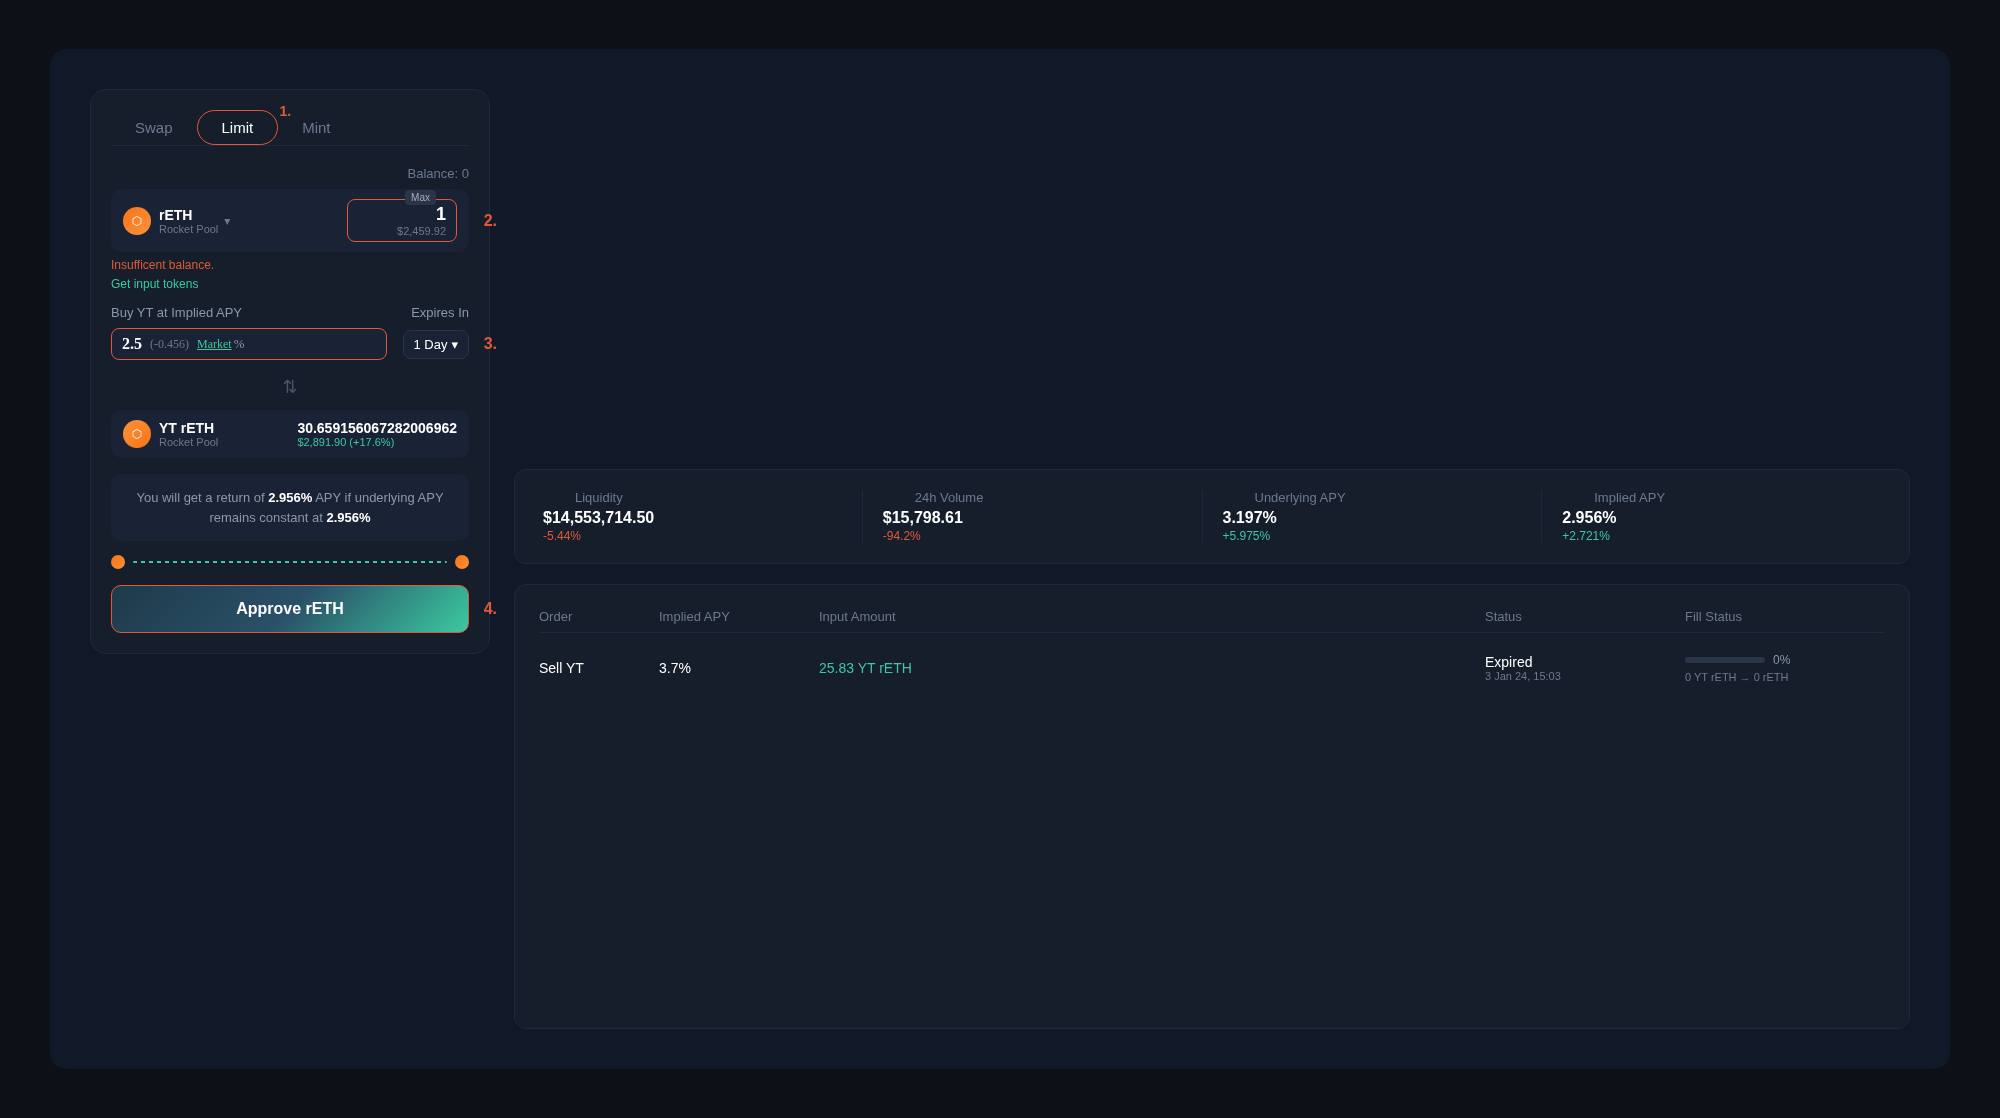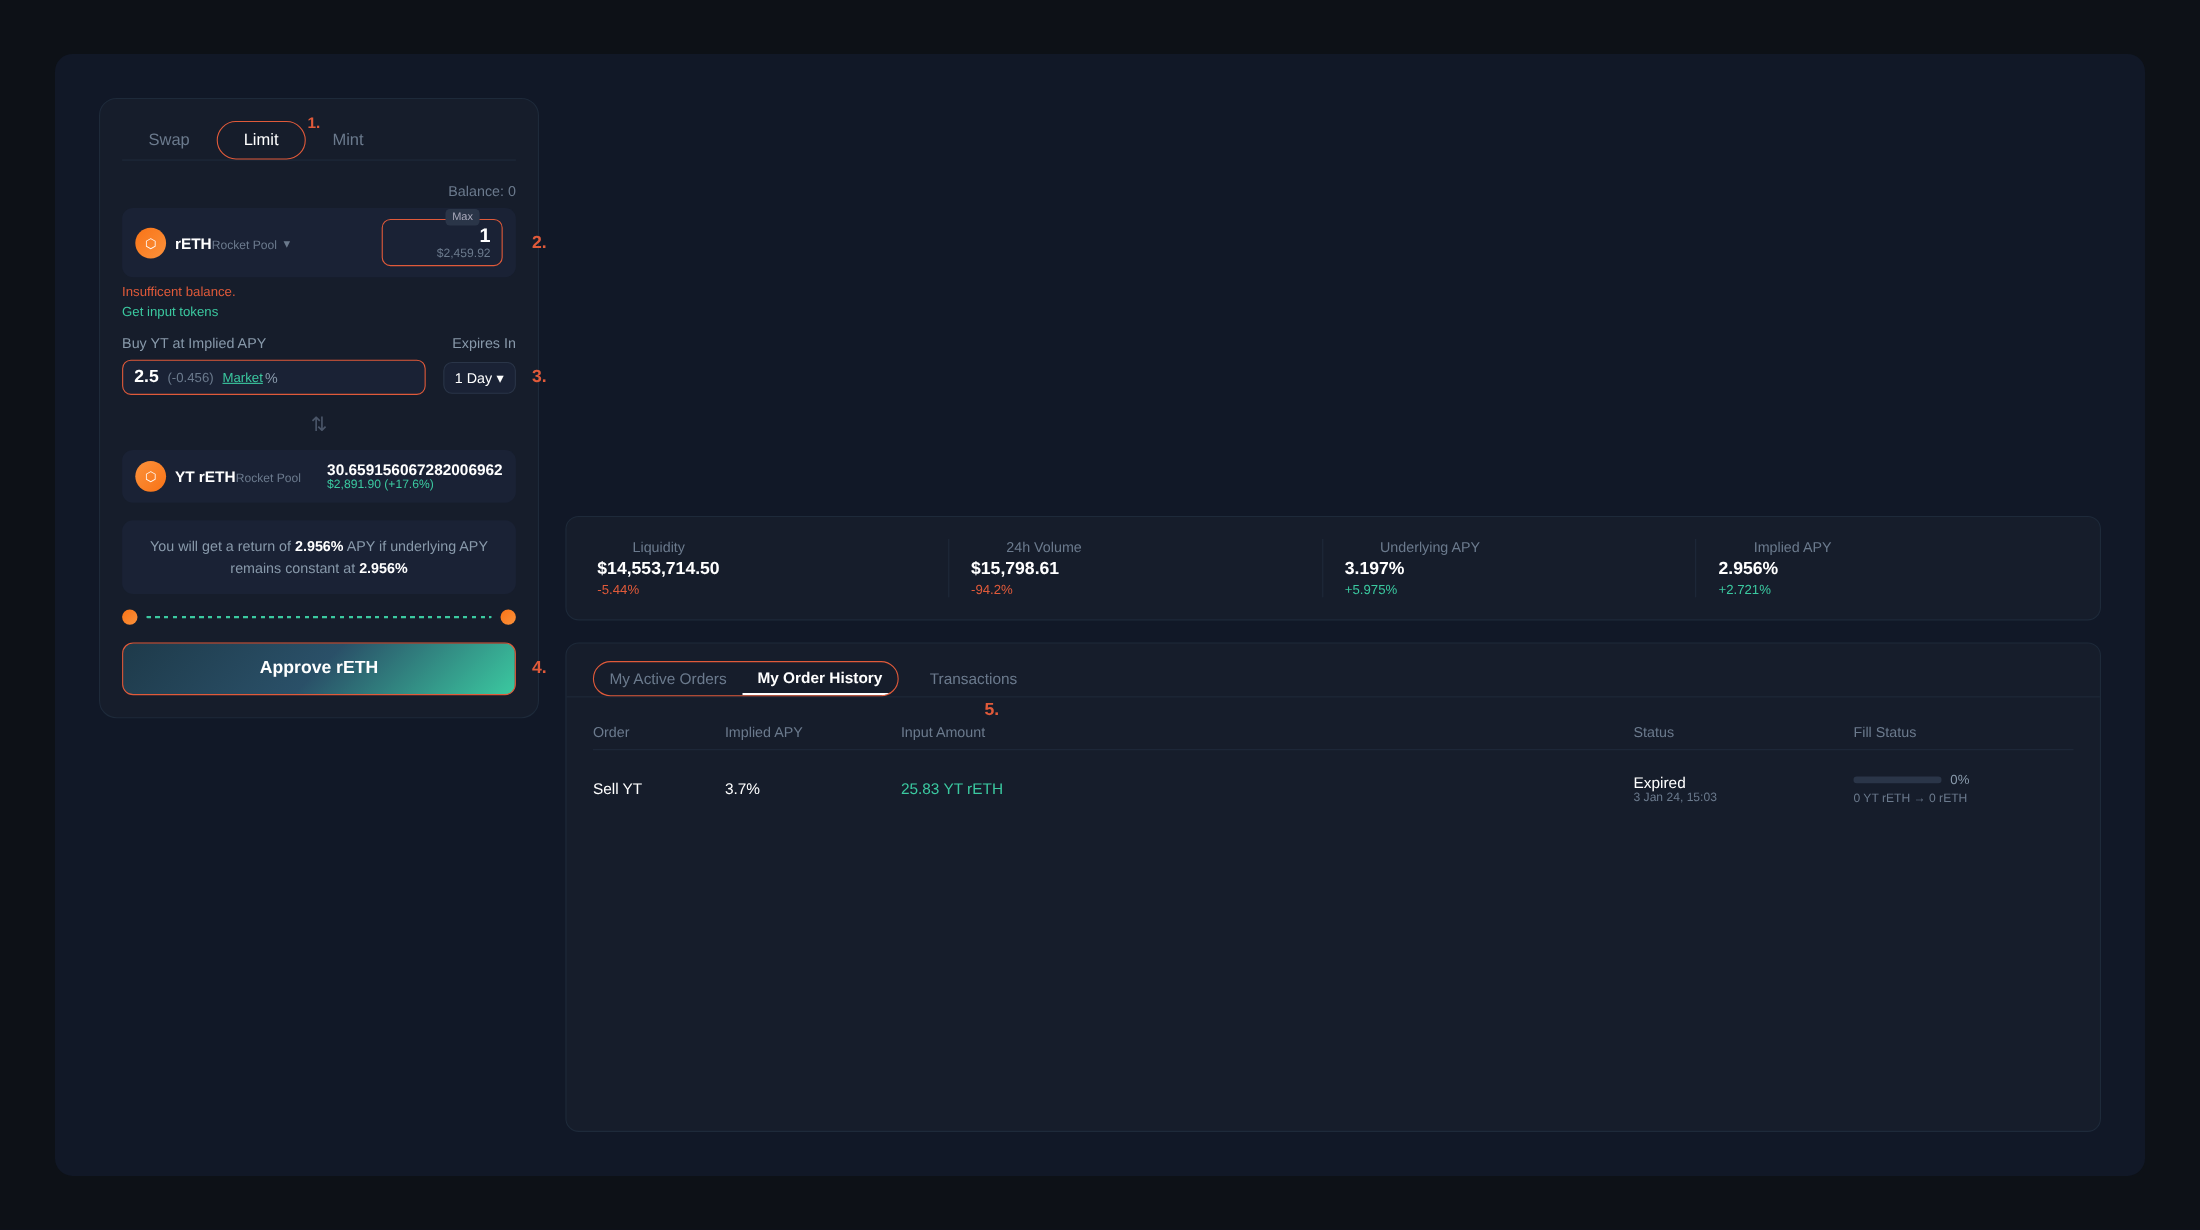--- a/index.html
+++ b/index.html
@@ -91,22 +91,21 @@
       border-radius: 50%;
       background: linear-gradient(135deg, #f97316, #fb923c);
       display: flex; align-items: center; justify-content: center;
       font-size: 12px;
       color: #fff;
       margin-right: 8px;
       flex-shrink: 0;
     }
     .token-info {
       display: flex;
-      flex-direction: row;
-      align-items: flex-end;
+      flex-direction: column;
     }
     .token-name {
       color: #fff;
       font-size: 14px;
       font-weight: 600;
     }
     .token-source {
       color: #6b7a8d;
       font-size: 11px;
     }
@@ -182,20 +181,21 @@
     .apy-input-wrap {
       display: flex;
       align-items: center;
       flex: 1;
       background: #1a2235;
       border: 1.5px solid #e05a3a;
       border-radius: 8px;
       padding: 6px 10px;
       margin-right: 8px;
       position: relative;
+      font-family: Liberation Serif, serif;
     }
     .apy-value {
       color: #fff;
       font-size: 16px;
       font-weight: 600;
       margin-right: 8px;
     }
     .apy-delta {
       color: #6b7a8d;
       font-size: 12px;
@@ -606,28 +606,20 @@
         <div class="stat-change pos">+5.975%</div>
       </div>
       <div class="stat-item">
         <div class="stat-label">Implied APY</div>
         <div class="stat-value">2.956%</div>
         <div class="stat-change pos">+2.721%</div>
       </div>
     </div>
 
     <div class="orders-section">
-      <div class="orders-tabs">
-        <div class="order-tab-group" style="border: 1.5px solid #e05a3a; border-radius:20px;">
-          <button class="order-tab">My Active Orders</button>
-          <button class="order-tab active" style="border-bottom:2px solid #fff;">My Order History</button>
-        </div>
-        <button class="transactions-tab">Transactions</button>
-        <span class="step5-badge" style="position:absolute; left:380px; bottom:-22px;">5.</span>
-      </div>
       <div class="orders-table">
         <div class="table-header">
           <div class="th">Order</div>
           <div class="th">Implied APY</div>
           <div class="th">Input Amount</div>
           <div class="th">Status</div>
           <div class="th">Fill Status</div>
         </div>
         <div class="table-row">
           <div class="td">Sell YT</div>

